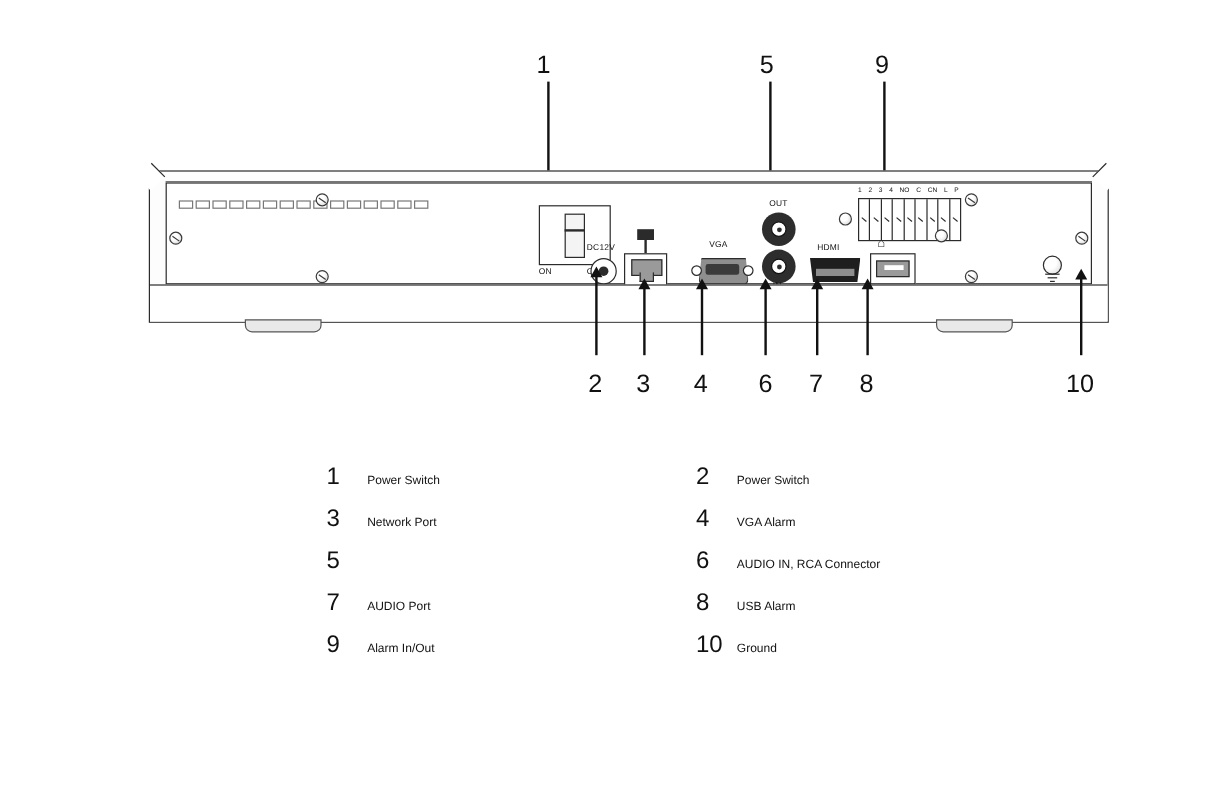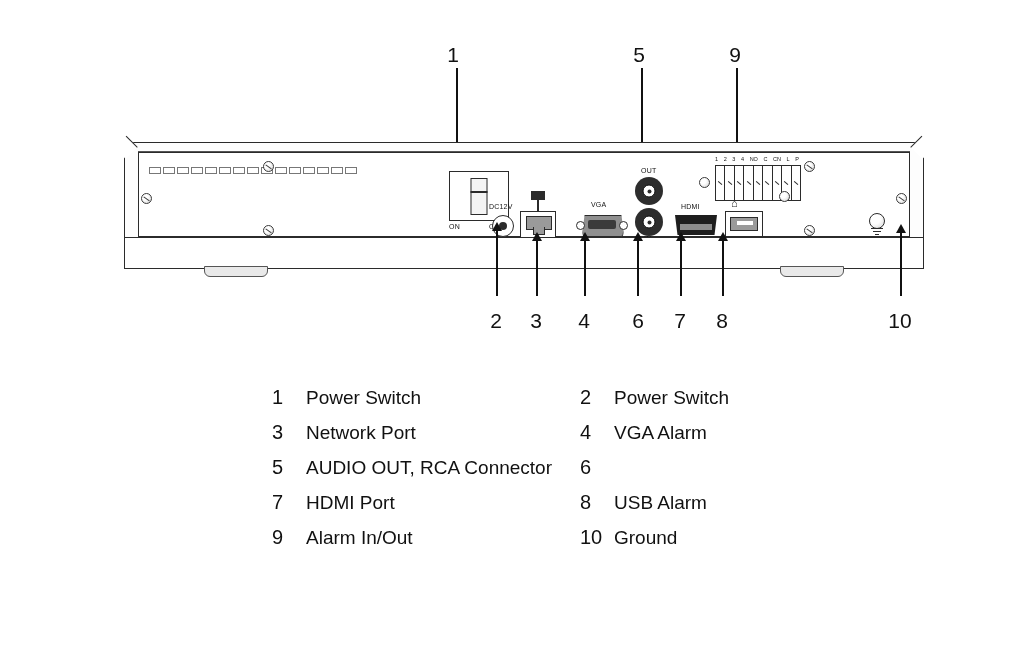--- a/index.html
+++ b/index.html
@@ -477,21 +477,21 @@
     flex: 0 0 308px;
   }
   .legend-num {
     width: 34px;
     text-align: left;
     font-size: 20px;
     color: #111;
   }
   .legend-num.wide { width: 34px; }
   .legend-text {
-    font-size: 19px;
+    font-size: 10px;
     color: #111;
     white-space: nowrap;
   }
 </style>
 </head>
 <body>
 
 <div class="callout" style="left:443px; top:44px; width:20px;">
   <span>1</span>
 </div>
@@ -691,31 +691,31 @@
     </div>
     <div class="legend-cell">
       <div class="legend-num">4</div>
       <div class="legend-text">VGA Alarm</div>
     </div>
   </div>
 
   <div class="legend-row">
     <div class="legend-cell">
       <div class="legend-num">5</div>
-      <div class="legend-text">AUDIO OUT, RCA Connector</div>
     </div>
     <div class="legend-cell">
       <div class="legend-num">6</div>
+      <div class="legend-text">AUDIO IN, RCA Connector</div>
     </div>
   </div>
 
   <div class="legend-row">
     <div class="legend-cell">
       <div class="legend-num">7</div>
-      <div class="legend-text">HDMI Port</div>
+      <div class="legend-text">AUDIO Port</div>
     </div>
     <div class="legend-cell">
       <div class="legend-num">8</div>
       <div class="legend-text">USB Alarm</div>
     </div>
   </div>
 
   <div class="legend-row">
     <div class="legend-cell">
       <div class="legend-num">9</div>

